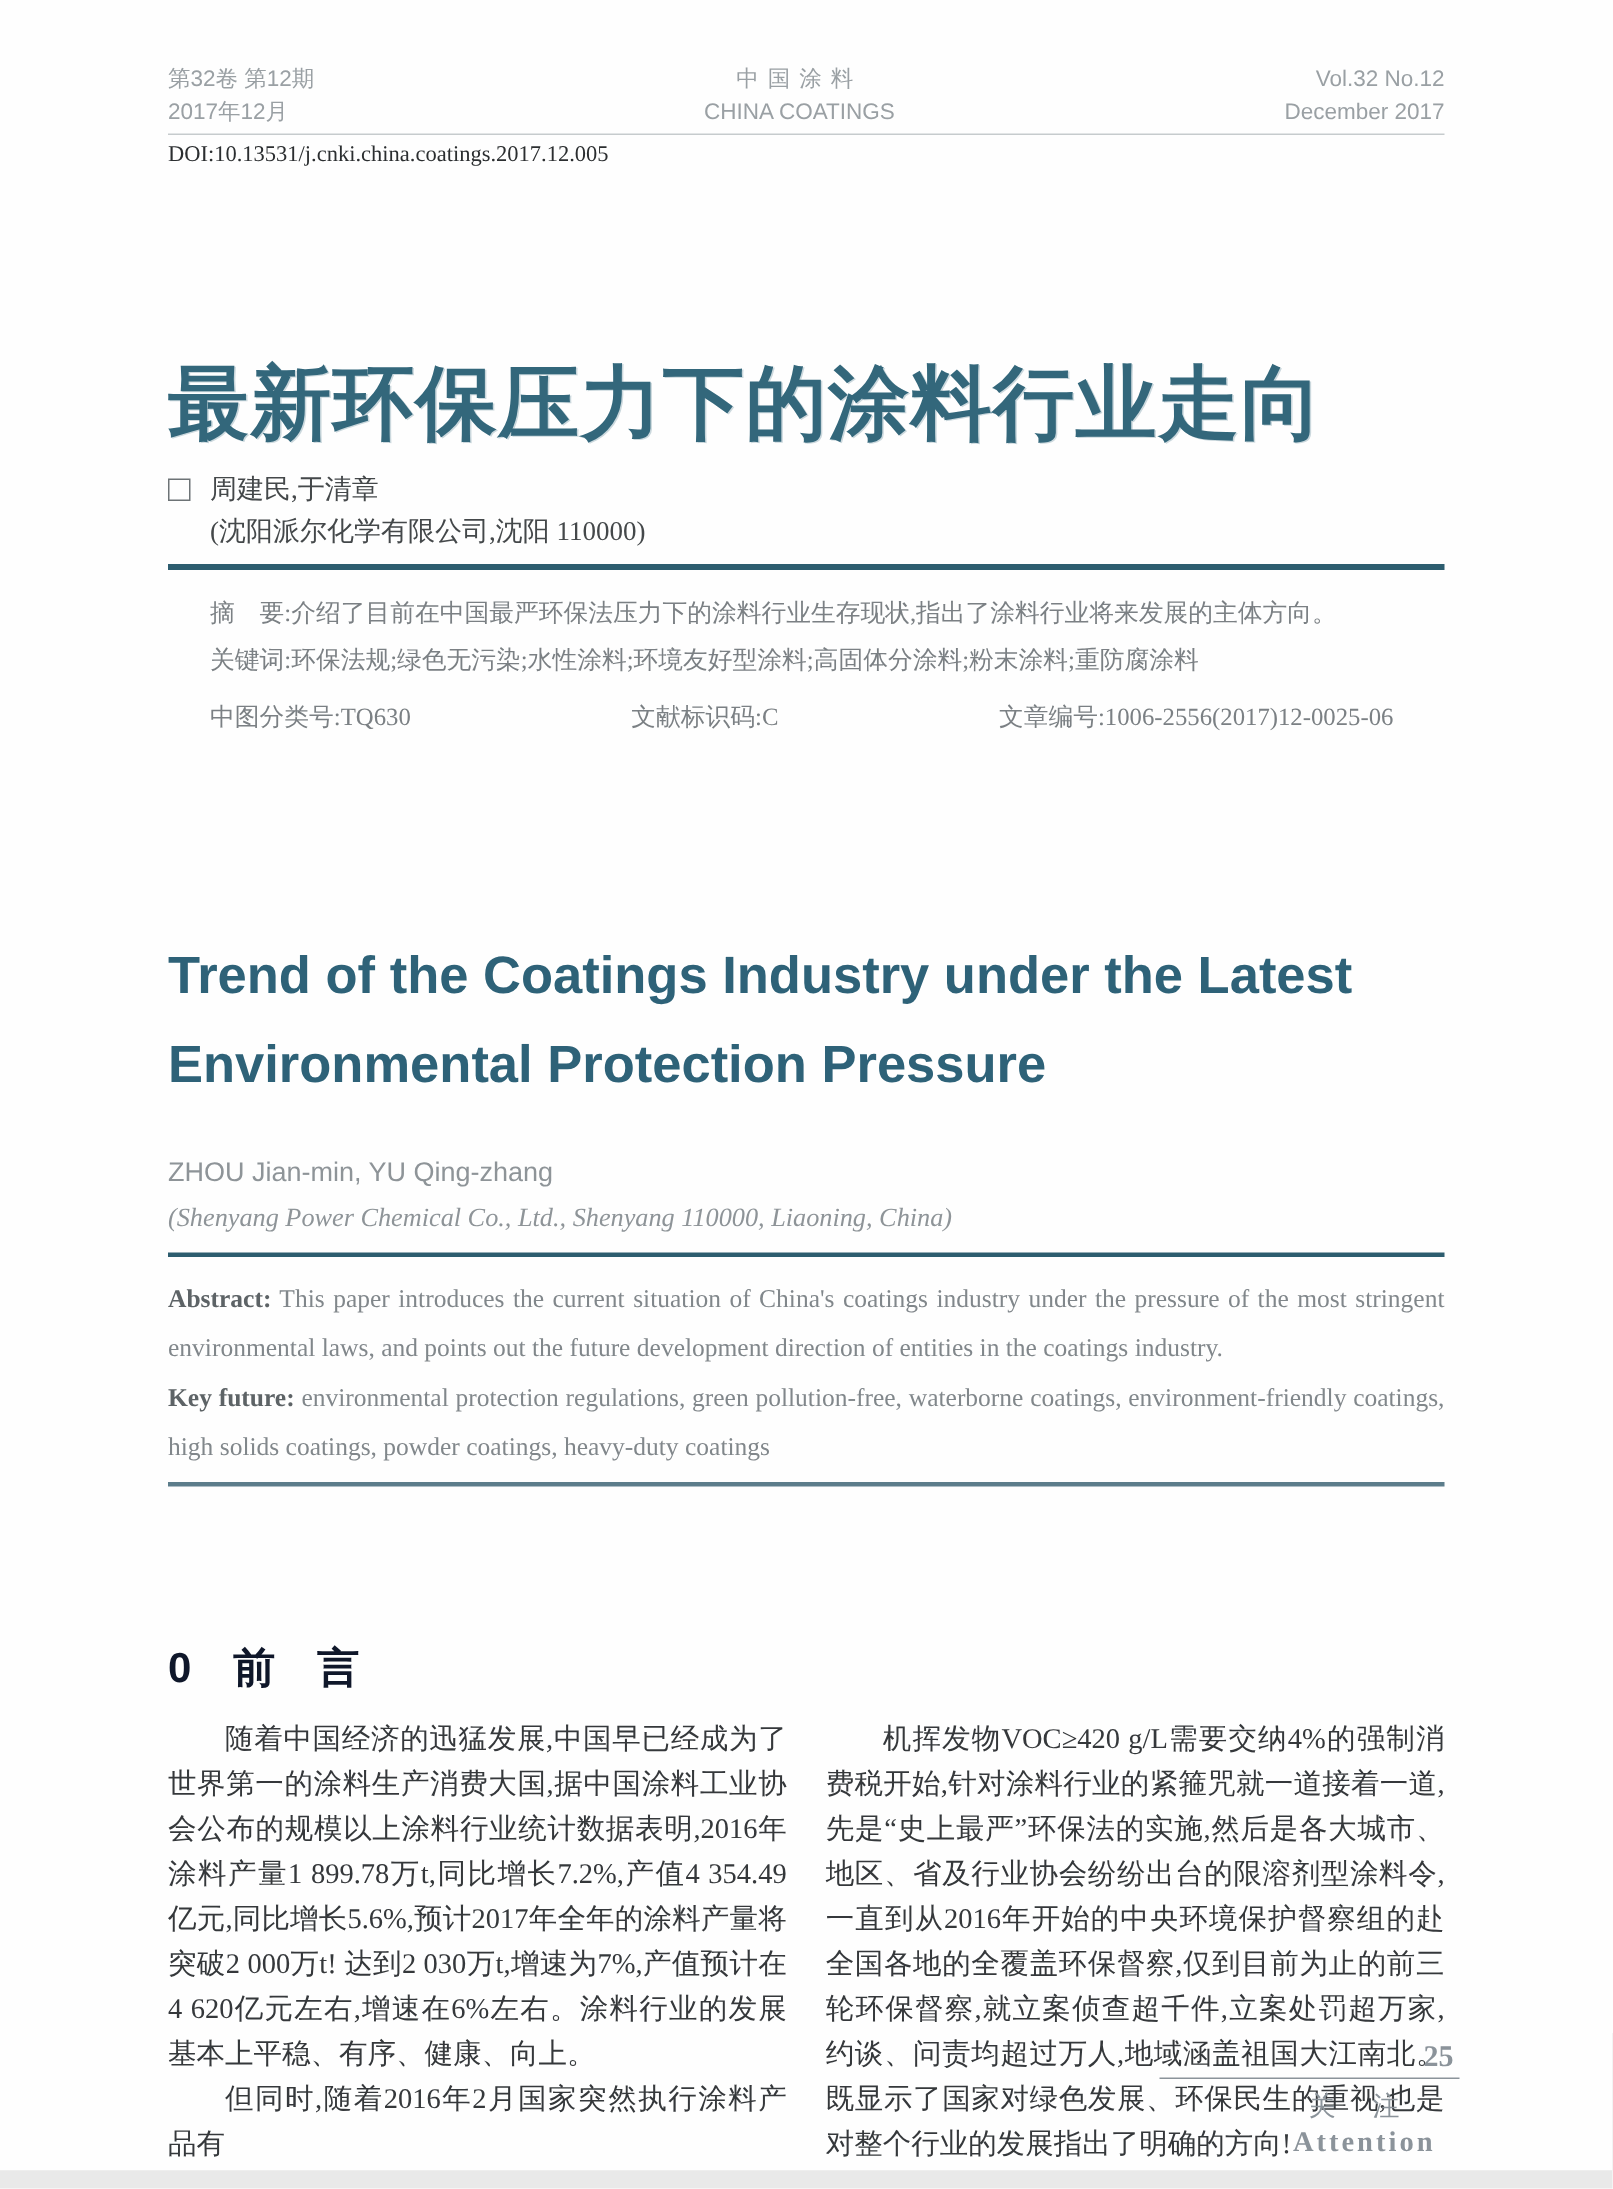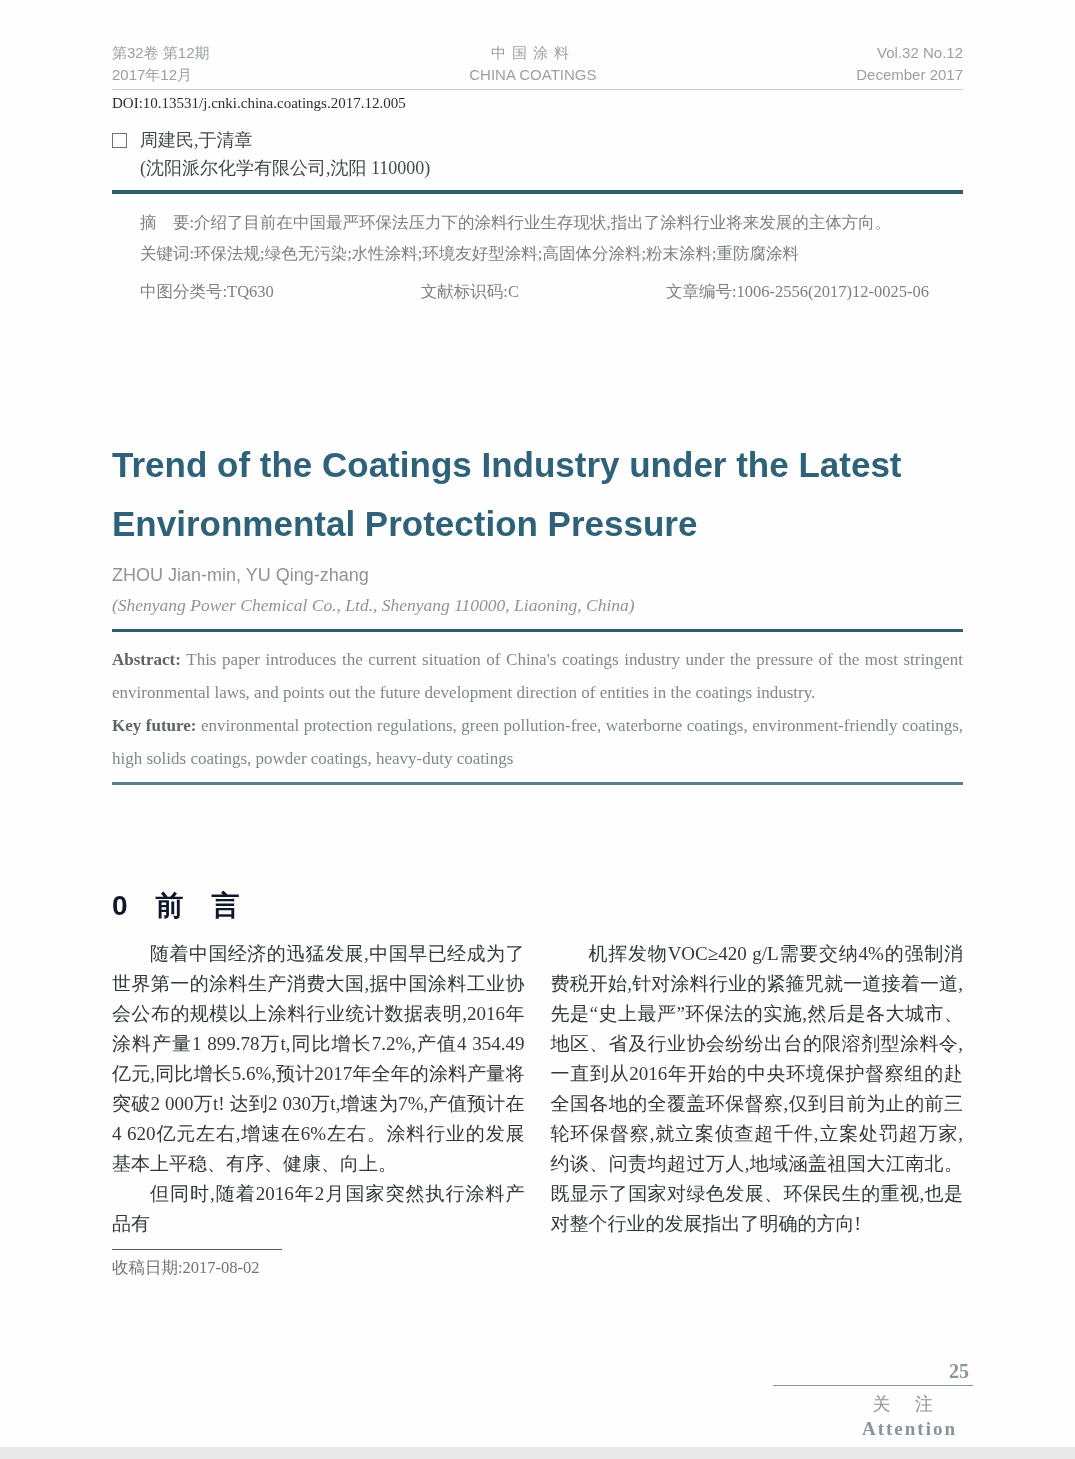--- a/index.html
+++ b/index.html
@@ -54,21 +54,21 @@
 
   
   .title-en{
     margin:128px 0 0 0;
     font-family:"Liberation Sans","DejaVu Sans",sans-serif;
     font-stretch:condensed;
     font-weight:bold;font-size:35px;line-height:59px;
     color:#2e6278;
   }
   .authors-en{
-    margin-top:12px;
+    margin-top:32px;
     font-family:"Liberation Sans","DejaVu Sans",sans-serif;
     font-size:18px;color:#8e9498;
   }
   .affil-en{margin-top:9px;font-style:italic;font-size:17.5px;color:#8e9498;}
   .rule-en{margin-top:13px;height:3px;background:#2d5d6f;}
   .abstract-en{margin-top:11px;font-size:17px;line-height:33px;color:#81878b;text-align:justify;}
   .abstract-en b{color:#5d6366;}
   .rule-en2{margin-top:7px;height:3px;background:#5c7d8b;}
 
   
@@ -111,20 +111,21 @@
         <div>CHINA COATINGS</div>
       </div>
       <div class="h-right">
         <div>Vol.32 No.12</div>
         <div>December 2017</div>
       </div>
     </div>
     <div class="header-rule"></div>
     <div class="doi">DOI:10.13531/j.cnki.china.coatings.2017.12.005</div>
 
+    <h1 class="title-cn">最新环保压力下的涂料行业走向</h1>
     <div class="authors-row">
       <span class="author-box"></span>
       <span>周建民,于清章</span>
     </div>
     <div class="affil-cn">(沈阳派尔化学有限公司,沈阳 110000)</div>
     <div class="rule-thick"></div>
 
     <div class="abstract-cn">
       <div><span>摘　要:</span><span>介绍了目前在中国最严环保法压力下的涂料行业生存现状,指出了涂料行业将来发展的主体方向。</span></div>
       <div><span>关键词:</span><span>环保法规;绿色无污染;水性涂料;环境友好型涂料;高固体分涂料;粉末涂料;重防腐涂料</span></div>

